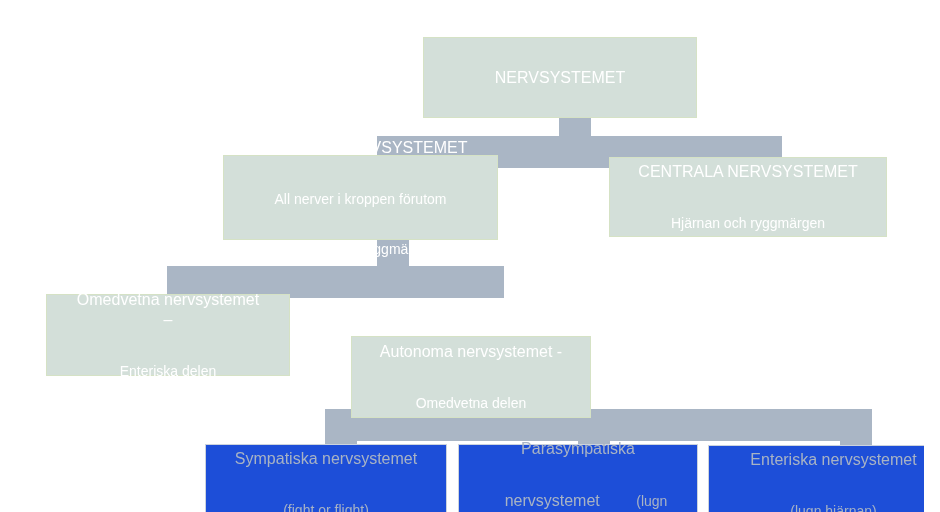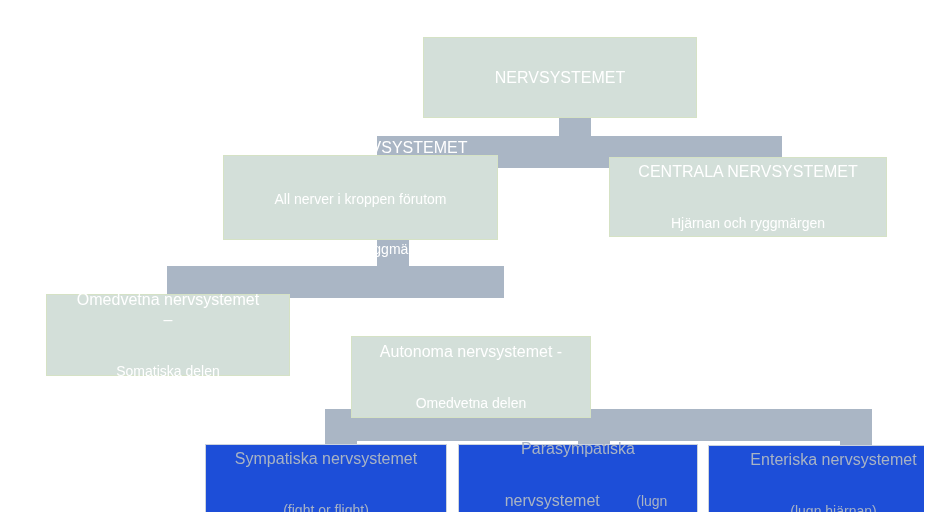--- a/index.html
+++ b/index.html
@@ -84,21 +84,21 @@
     <div class="subtitle">hjärnan och ryggmärgen</div>
   </div>
 
   <div class="node filled" style="left:577px; top:125px; width:278px; height:80px;">
     <div class="title">CENTRALA NERVSYSTEMET</div>
     <div class="subtitle">Hjärnan och ryggmärgen</div>
   </div>
 
   <div class="node filled" style="left:14px; top:262px; width:244px; height:82px;">
     <div class="title">Omedvetna nervsystemet –</div>
-    <div class="subtitle">Somatiska delen</div>
+    <div class="subtitle">Enteriska delen</div>
   </div>
 
   <div class="node filled" style="left:319px; top:262px; width:240px; height:82px;margin-top:42px;">
     <div class="title">Autonoma nervsystemet -</div>
     <div class="subtitle">Omedvetna delen</div>
   </div>
 
   <div class="node outline" style="left:173px; top:412px; width:242px; height:81px;">
     <div class="l4-title">Sympatiska nervsystemet</div>
     <div class="note">(fight or flight)</div>

